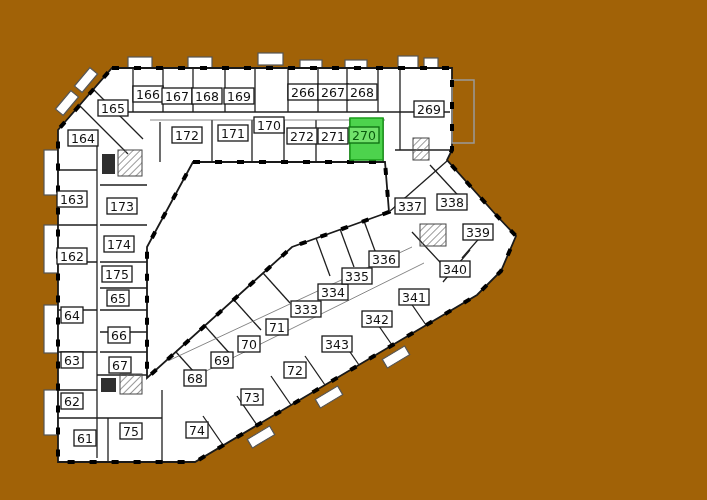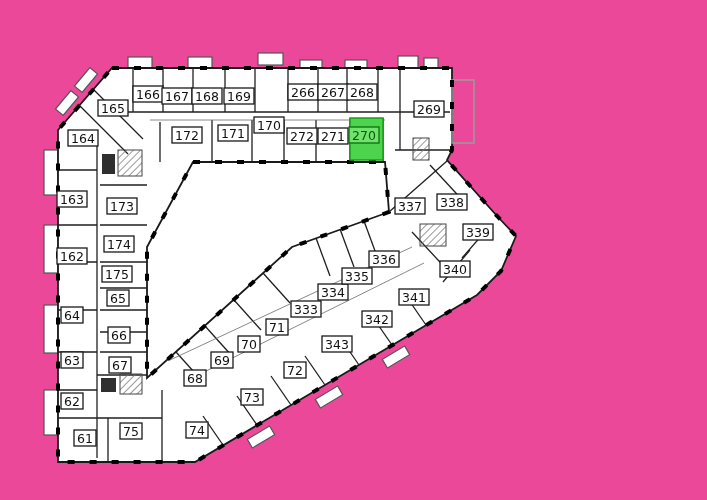--- a/index.html
+++ b/index.html
@@ -1,16 +1,16 @@
 <!DOCTYPE html>
 <html><head>
 <meta charset="utf-8">
 <style>
   html,body{margin:0;padding:0;background:#ffffff;}
-  #stage{position:relative;width:707px;height:500px;background:#ec4899;overflow:hidden;}
+  #stage{position:relative;width:707px;height:500px;background:#a16207;overflow:hidden;}
   svg{display:block;}
   text{font-family:"DejaVu Sans", sans-serif;}
   .partition{stroke:#1f1f1f;stroke-width:1.3;fill:none;}
   .thinline{stroke:#6a6a6a;stroke-width:0.8;fill:none;}
   .bay{fill:#ffffff;stroke:#555555;stroke-width:1.2;}
   .wallbase{fill:#ffffff;stroke:#1a1a1a;stroke-width:1.8;}
   .walldash{fill:none;stroke:#000000;stroke-width:4;stroke-dasharray:7 15;}
   .stair{stroke:#444444;stroke-width:1;}
   .lift{fill:#2f2f2f;stroke:none;}
 </style>

